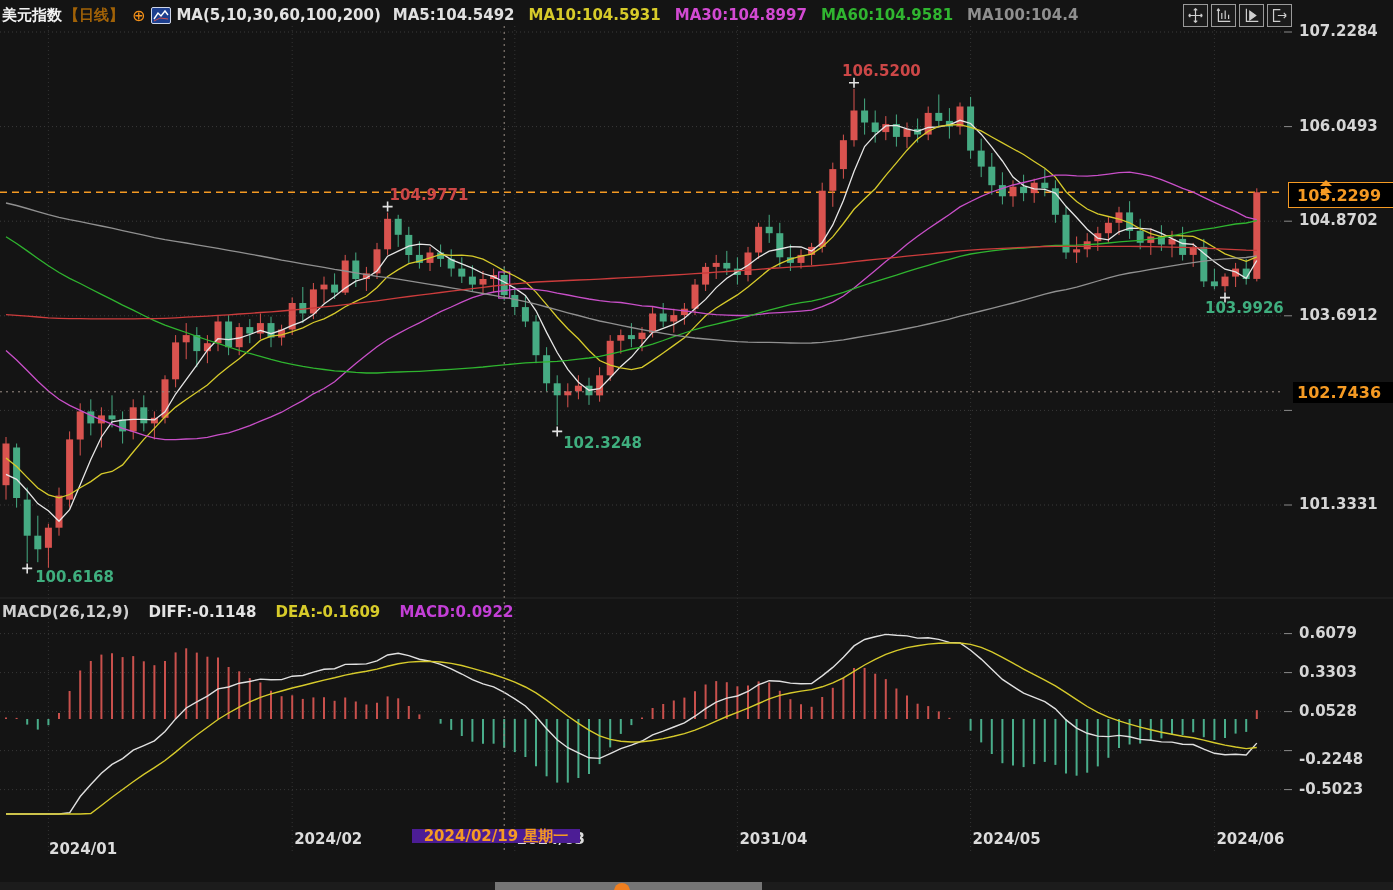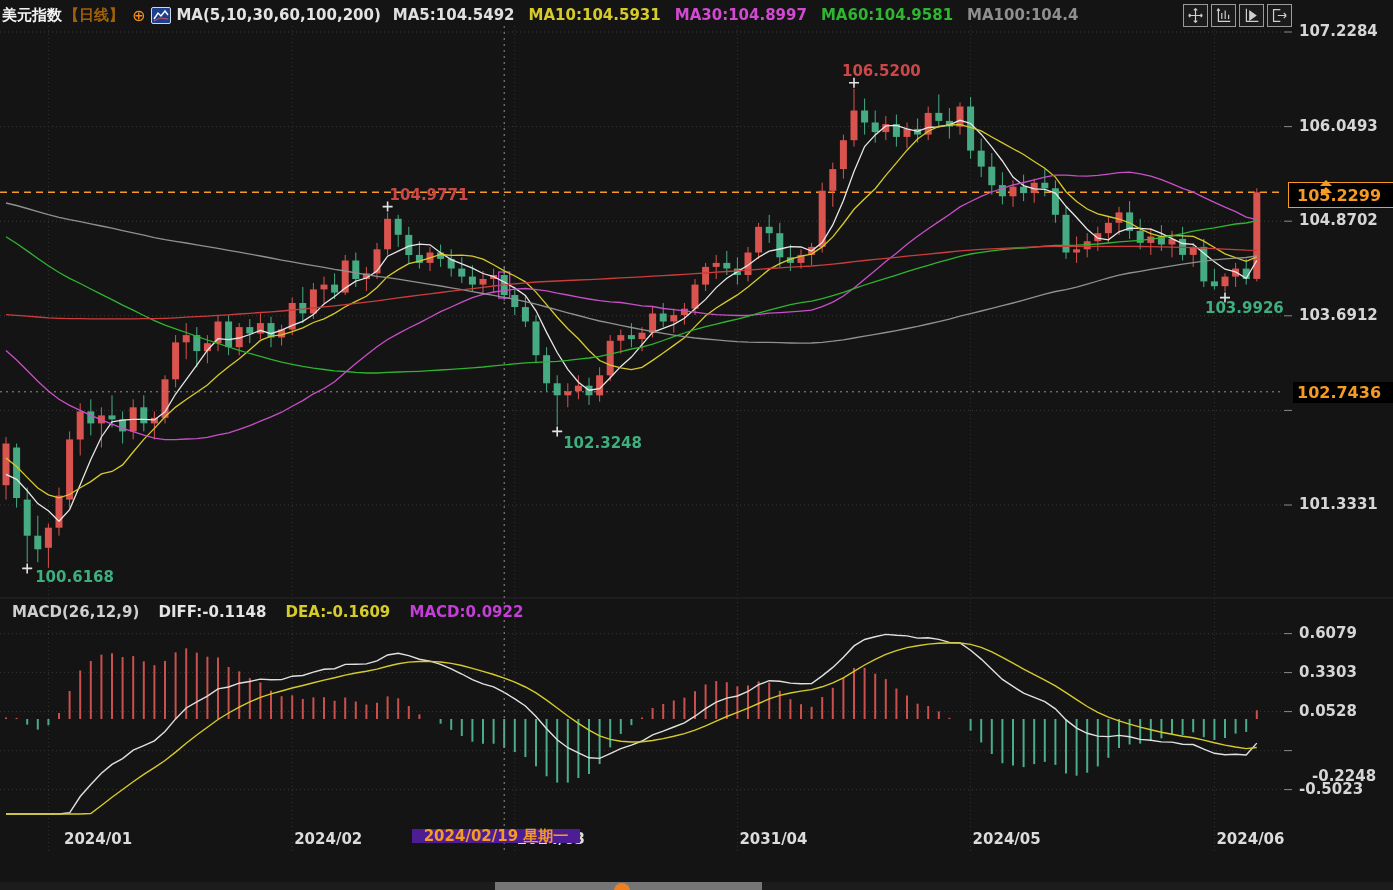--- a/index.html
+++ b/index.html
@@ -28,21 +28,21 @@
      border:1px solid #f59a23;background:#000;color:#f59a23;font-size:16px;font-weight:bold;
      display:flex;align-items:center;padding-left:8px;}
   #tag-arrows{position:absolute;left:1320px;top:180px;z-index:13;}
   #tag-arrows i{display:block;width:0;height:0;border-left:6px solid transparent;
      border-right:6px solid transparent;border-bottom:6px solid #f59a23;margin-bottom:1px;}
   #xhair-price{position:absolute;left:1293px;width:98px;height:21px;background:#000;color:#f59a23;
      font-size:16px;font-weight:bold;z-index:11;display:flex;align-items:center;padding-left:4px;}
   
   .ann{position:absolute;font-size:15px;font-weight:bold;z-index:8;white-space:nowrap;}
   
-  #macdhdr{position:absolute;left:12px;top:603px;font-size:15px;font-weight:bold;white-space:nowrap;z-index:9;}
+  #macdhdr{position:absolute;left:2px;top:603px;font-size:15px;font-weight:bold;white-space:nowrap;z-index:9;}
   #macdhdr span{margin-right:14px;}
   
   .month-label{position:absolute;top:830px;color:#dcdcdc;font-size:15px;font-weight:bold;z-index:6;}
   #date-tip{position:absolute;left:412px;top:829px;width:168px;height:14px;background:#4c1d95;
      color:#f59a23;font-size:15px;font-weight:bold;display:flex;align-items:center;
      justify-content:center;z-index:10;}
   
   #toolbar{position:absolute;left:0;top:858px;width:1393px;height:23px;background:#080808;
      display:flex;align-items:center;gap:7px;padding-left:14px;box-sizing:border-box;
      border-top:1px solid #262626;z-index:20;}
@@ -521,21 +521,21 @@
 
   <div class="axis-label" style="top: 22px;">107.2284</div>
   <div class="axis-label" style="top: 116.599px;">106.0493</div>
   <div class="axis-label" style="top: 211.198px;">104.8702</div>
   <div class="axis-label" style="top: 305.79px;">103.6912</div>
   <div class="axis-label" style="top: 494.98px;">101.3331</div>
 
   <div class="macd-axis-label" style="top: 623.59px;">0.6079</div>
   <div class="macd-axis-label" style="top: 662.593px;">0.3303</div>
   <div class="macd-axis-label" style="top: 701.582px;">0.0528</div>
-  <div class="macd-axis-label" style="top: 767px; margin-left: 13px;">-0.2248</div>
+  <div class="macd-axis-label" style="top: 750px;">-0.2248</div>
   <div class="macd-axis-label" style="top: 779.573px;">-0.5023</div>
 
   <div id="price-tag">105.2299</div>
   <div id="tag-arrows">
       <i></i>
       <i></i>
     </div>
   <div id="xhair-price" style="top: 381.816px;">102.7436</div>
 
   <div class="ann" style="color: rgb(204, 71, 71); left: 842px; top: 61.8349px;">106.5200</div>
@@ -544,21 +544,21 @@
   <div class="ann" style="color: rgb(63, 174, 126); left: 35.2px; top: 568.449px;">100.6168</div>
   <div class="ann" style="color: rgb(63, 174, 126); left: 1205px; top: 298.608px;">103.9926</div>
 
   <div id="macdhdr">
     <span style="color:#cfcfcf">MACD(26,12,9)</span>
     <span style="color: rgb(227, 227, 227);">DIFF:-0.1148</span>
     <span style="color: rgb(215, 203, 42);">DEA:-0.1609</span>
     <span style="color: rgb(195, 63, 214);">MACD:0.0922</span>
   </div>
 
-  <span class="month-label" style="left: 64px;">2024/01</span>
+  <span class="month-label" style="left: 49px; margin-top: 10px;">2024/01</span>
   <span class="month-label" style="left: 294.2px;">2024/02</span>
   <span class="month-label" style="left: 516.8px;">2024/03</span>
   <span class="month-label" style="left: 739.4px;">2031/04</span>
   <span class="month-label" style="left: 972.6px;">2024/05</span>
   <span class="month-label" style="left: 1216.4px;">2024/06</span>
 
   <div id="date-tip">2024/02/19 星期一</div>
 
 
   <div id="strip">

